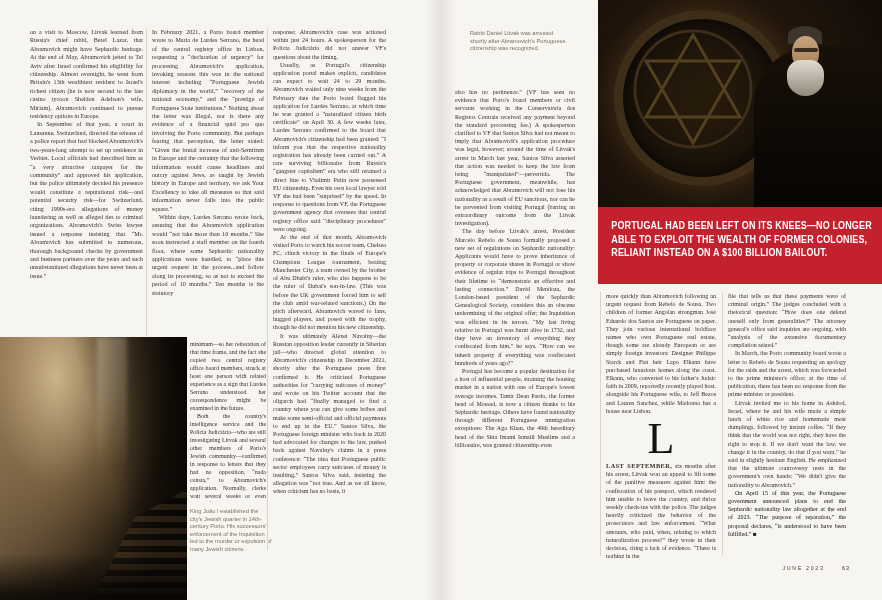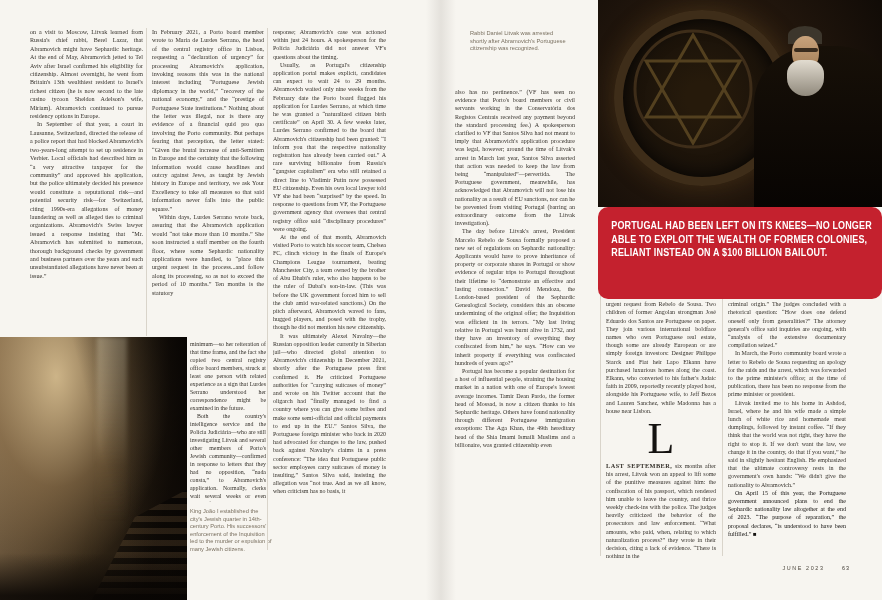--- a/index.html
+++ b/index.html
@@ -66,22 +66,22 @@
   .rabbi-hair { position:absolute; right:60px; top:26px; width:34px; height:18px;
     border-radius:50% 50% 0 0; background:#3c362c; }
   .rabbi-face { position:absolute; right:63px; top:36px; width:27px; height:34px;
     border-radius:48%; background:linear-gradient(#c9a37c, #a37e57); }
   .rabbi-glasses { position:absolute; right:64px; top:48px; width:24px; height:4px;
     background:rgba(25,18,10,0.8); border-radius:2px; }
   .rabbi-beard { position:absolute; right:58px; top:60px; width:37px; height:36px;
     border-radius:42% 42% 55% 55%; background:linear-gradient(#e2dcd0, #90897c); }
   
   .pullquote {
-    position:absolute; left:598px; top:207px; width:284px; height:92px;
-    overflow:hidden; z-index:2;border-radius:10px;
+    position:absolute; left:598px; top:207px; width:284px; height:77px;
+    overflow:hidden; z-index:2;
   }
   .pq-text {
     font-family:"Liberation Sans", sans-serif; font-weight:bold; text-transform:uppercase;
     color:#ffffff; font-size:11.5px; line-height:13.6px; letter-spacing:0.2px;
     width:128%; transform:scaleX(0.78); transform-origin:0 0; padding:12px 0 0 17px;
   }
   
   .dropcap {
     display:block; text-align:center; font-size:44px; line-height:38px;
     color:#141210; margin:5px 0 4px; font-family:"Liberation Serif", serif;

